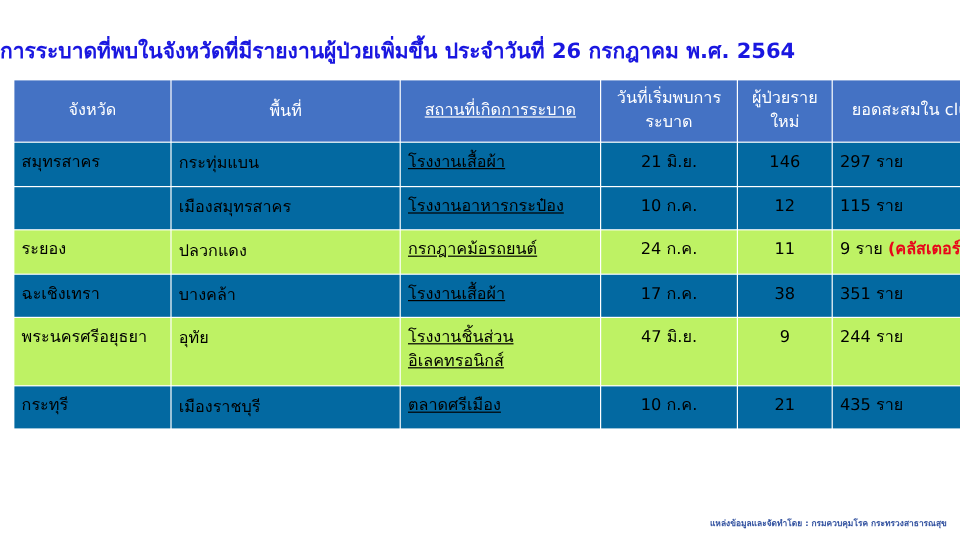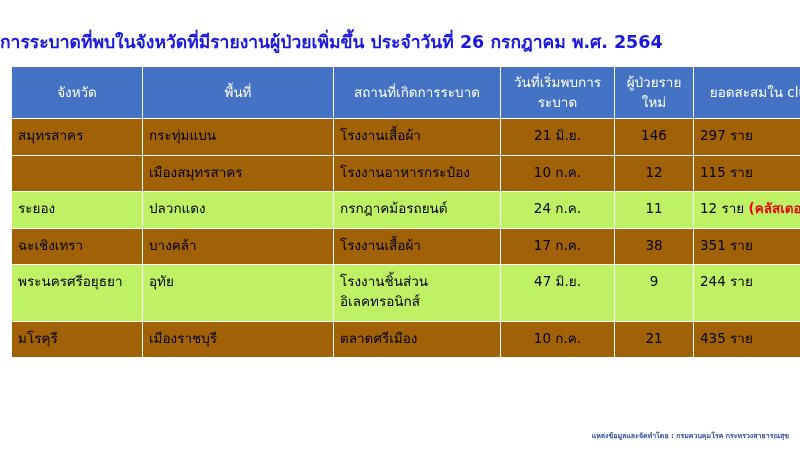--- a/index.html
+++ b/index.html
@@ -51,26 +51,26 @@
   }
 
   #report-table td {
     font-size: 13.5px;
     color: #000000;
     vertical-align: top;
     padding: 7px 6px 9px 6px;
     line-height: 1.45;
   }
 
-  .row-blue td { background: #a16207; }
+  .row-blue td { background: #0369a1; }
   .row-cream td { background: #bef264; }
 
   .c-province { width: 122px; text-align: left; }
   .c-area     { width: 182px; text-align: left; font-family: Liberation Serif, serif; }
-  .c-place    { width: 158px; text-align: left; }
+  .c-place    { width: 158px; text-align: left; text-decoration: underline; }
   .c-date     { width: 105px; text-align: center; }
   .c-newcases { width: 70px;  text-align: center; }
   .c-total    { width: 147px; text-align: left; }
 
   td.c-date, td.c-newcases { text-align: center; }
 
   .new-cluster {
     color: #e8071a;
     font-weight: bold;
   }
@@ -135,21 +135,21 @@
 
     <tr class="row-cream">
       <td class="c-province">ระยอง</td>
       <td class="c-area">ปลวกแดง</td>
       <td class="c-place">
         <span class="place-line">กรกฎาคม้อรถยนต์</span>
       </td>
       <td class="c-date">24 ก.ค.</td>
       <td class="c-newcases">11</td>
       <td class="c-total">
-        <span>12 ราย</span>
+        <span>9 ราย</span>
         <span class="new-cluster">(คลัสเตอร์ใหม่)</span>
       </td>
     </tr>
 
     <tr class="row-blue">
       <td class="c-province">ฉะเชิงเทรา</td>
       <td class="c-area">บางคล้า</td>
       <td class="c-place">
         <span class="place-line">โรงงานเสื้อผ้า</span>
       </td>
@@ -168,21 +168,21 @@
         <span class="place-line">อิเลคทรอนิกส์</span>
       </td>
       <td class="c-date">47 มิ.ย.</td>
       <td class="c-newcases">9</td>
       <td class="c-total">
         <span>244 ราย</span>
       </td>
     </tr>
 
     <tr class="row-blue">
-      <td class="c-province">มโรคุรี</td>
+      <td class="c-province">กระทุรี</td>
       <td class="c-area">เมืองราชบุรี</td>
       <td class="c-place">
         <span class="place-line">ตลาดศรีเมือง</span>
       </td>
       <td class="c-date">10 ก.ค.</td>
       <td class="c-newcases">21</td>
       <td class="c-total">
         <span>435 ราย</span>
       </td>
     </tr>

